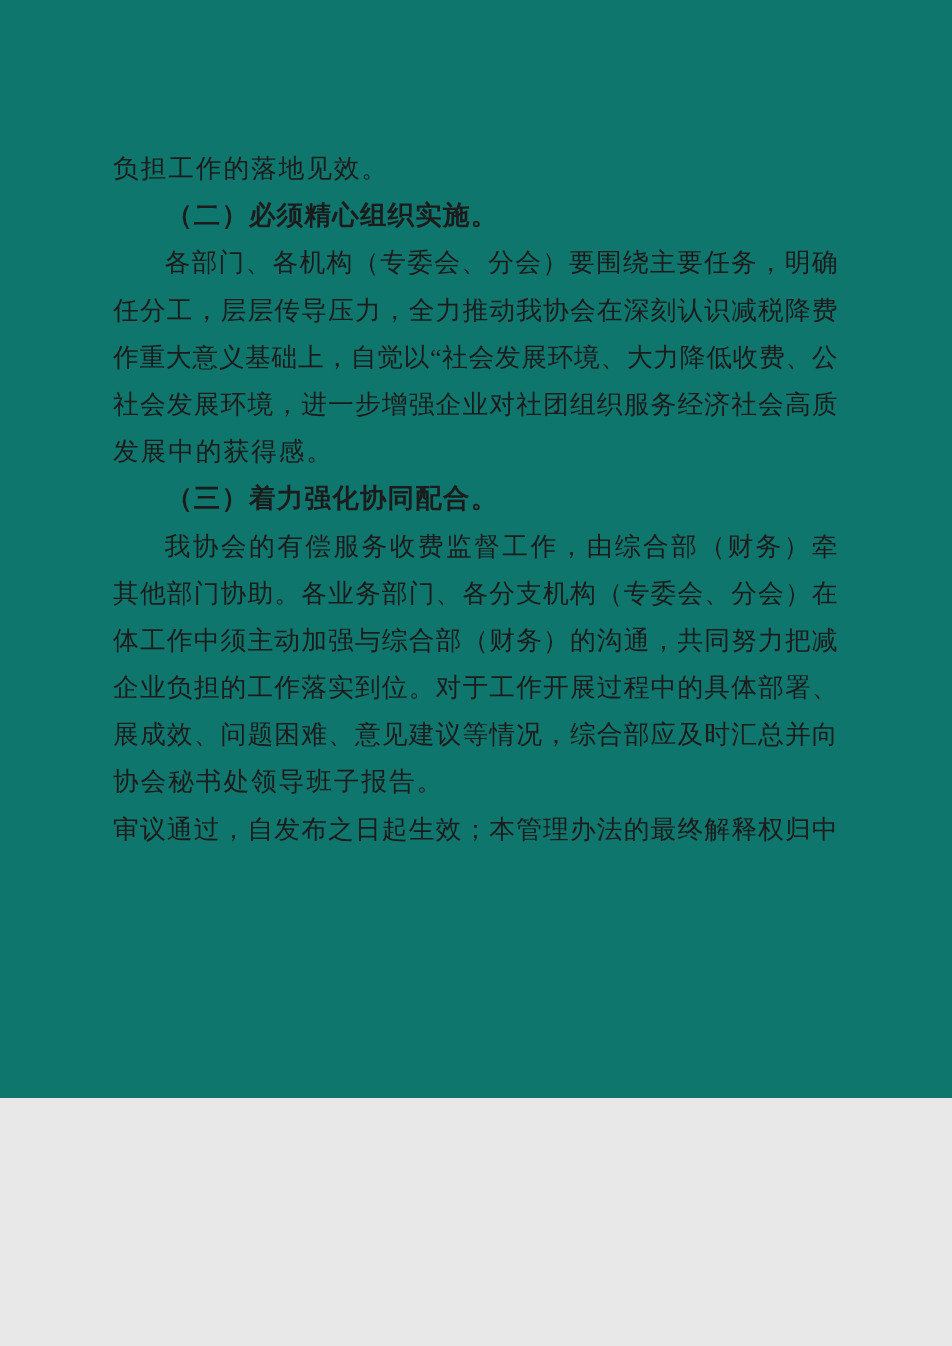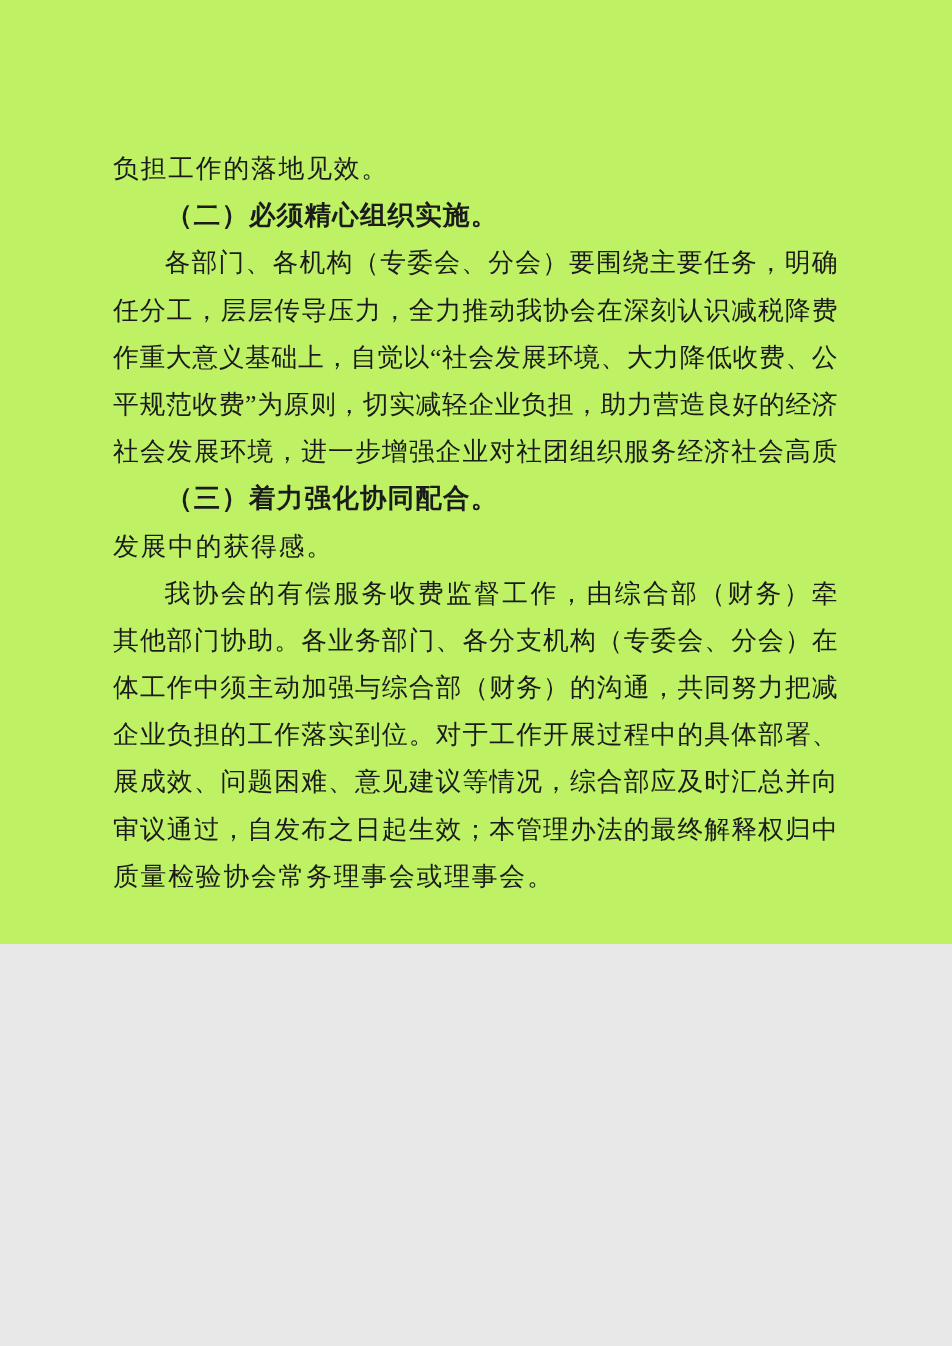--- a/index.html
+++ b/index.html
@@ -3,23 +3,23 @@
 <meta charset="utf-8">
 <style>
   html, body {
     margin: 0;
     padding: 0;
     background: #e8e8e8;
   }
   .page {
     position: relative;
     width: 952px;
-    height: 944px;
+    height: 1098px;
     margin: 0 auto;
-    background: #bef264;
+    background: #0f766e;
     overflow: hidden;
     font-family: "Liberation Serif", "DejaVu Serif", serif;
     color: #1b1b1b;
   }
   .text-column {
     position: absolute;
     left: 113px;
     top: 145px;
     width: 725px;
   }
@@ -62,31 +62,30 @@
 <div class="page">
 
   <div class="text-column">
 
     <div class="text-line end">负担工作的落地见效。</div>
 
     <div class="text-line heading first end">（二）必须精心组织实施。</div>
     <div class="text-line first">各部门、各机构（专委会、分会）要围绕主要任务，明确责</div>
     <div class="text-line">任分工，层层传导压力，全力推动我协会在深刻认识减税降费工</div>
     <div class="text-line">作重大意义基础上，自觉以“社会发展环境、大力降低收费、公</div>
-    <div class="text-line">平规范收费”为原则，切实减轻企业负担，助力营造良好的经济</div>
     <div class="text-line">社会发展环境，进一步增强企业对社团组织服务经济社会高质量</div>
+    <div class="text-line end">发展中的获得感。</div>
+
     <div class="text-line heading first end">（三）着力强化协同配合。</div>
-
-    <div class="text-line end">发展中的获得感。</div>
     <div class="text-line first">我协会的有偿服务收费监督工作，由综合部（财务）牵头，</div>
     <div class="text-line">其他部门协助。各业务部门、各分支机构（专委会、分会）在具</div>
     <div class="text-line">体工作中须主动加强与综合部（财务）的沟通，共同努力把减轻</div>
     <div class="text-line">企业负担的工作落实到位。对于工作开展过程中的具体部署、进</div>
     <div class="text-line">展成效、问题困难、意见建议等情况，综合部应及时汇总并向本</div>
+    <div class="text-line end">协会秘书处领导班子报告。</div>
 
     <div class="text-line">审议通过，自发布之日起生效；本管理办法的最终解释权归中国</div>
-    <div class="text-line end">质量检验协会常务理事会或理事会。</div>
 
   </div>
 
   <div class="page-number">— 7 —</div>
 
 </div>
 
 </body></html>

